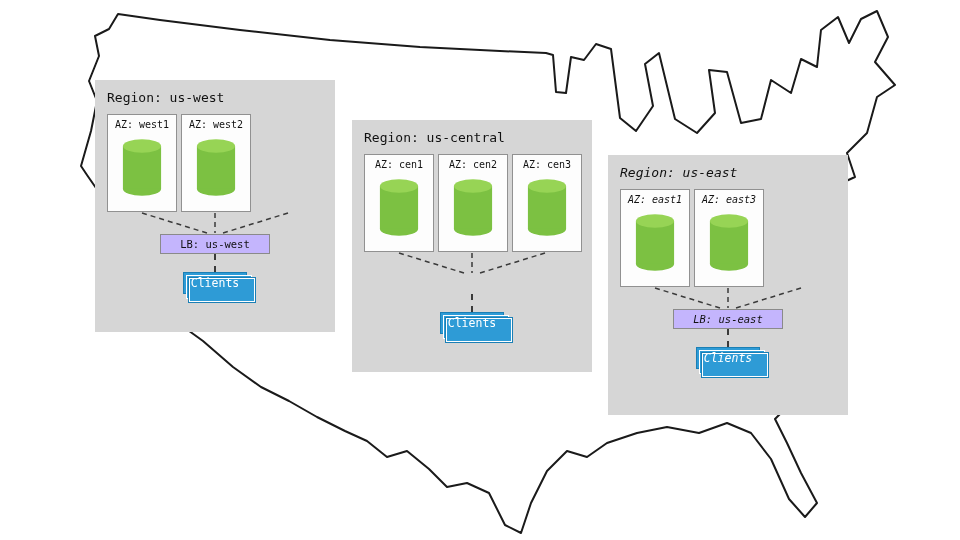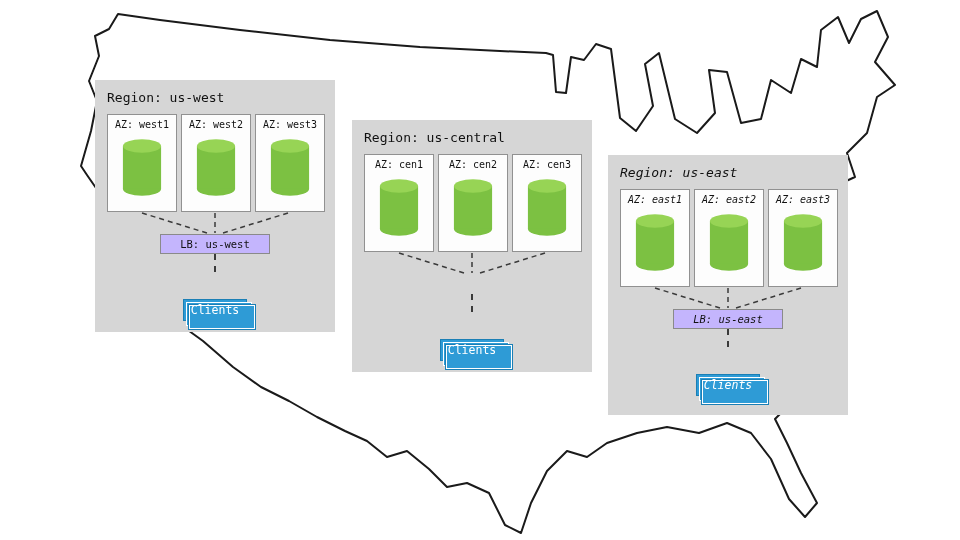--- a/index.html
+++ b/index.html
@@ -52,21 +52,20 @@
   }
   .vline{
     position:absolute;left:119px;top:174px;height:18px;width:0;
     border-left:2px dashed var(--dash);
   }
   .clients-box{
     position:absolute;left:88px;top:192px;width:64px;height:22px;
     background:var(--clients-fill);border:1px solid var(--clients-border);
     color:#ffffff;font-size:11.5px;display:flex;align-items:center;justify-content:center;
     z-index:2;
-    margin-top:27px;
   }
   .clients-box::before,.clients-box::after{
     content:"";position:absolute;left:-1px;top:-1px;width:64px;height:22px;
     background:var(--clients-fill);border:1px solid #ffffff;
     z-index:-1;
   }
   .clients-box::before{transform:translate(3px,3px);}
   .clients-box::after{transform:translate(6px,6px);outline:1px solid var(--clients-border);}
   .clients-box span{position:relative;z-index:3;}
 </style>
@@ -111,28 +110,20 @@
 
   <div class="az">
     <div class="az-label">AZ: west2</div>
     <svg class="cylinder" viewBox="0 0 44 64" xmlns="http://www.w3.org/2000/svg">
       <ellipse class="cyl-body" cx="22" cy="55" rx="20" ry="7"></ellipse>
       <rect class="cyl-body" x="2" y="10" width="40" height="45"></rect>
       <ellipse class="cyl-top" cx="22" cy="10" rx="20" ry="7"></ellipse>
     </svg>
   </div>
 
-  <div class="az">
-    <div class="az-label">AZ: west3</div>
-    <svg class="cylinder" viewBox="0 0 44 64" xmlns="http://www.w3.org/2000/svg">
-      <ellipse class="cyl-body" cx="22" cy="55" rx="20" ry="7"></ellipse>
-      <rect class="cyl-body" x="2" y="10" width="40" height="45"></rect>
-      <ellipse class="cyl-top" cx="22" cy="10" rx="20" ry="7"></ellipse>
-    </svg>
-  </div>
 </div>
     <svg class="connectors" viewBox="0 0 240 22" xmlns="http://www.w3.org/2000/svg">
       <line x1="47" y1="1" x2="112" y2="21"></line>
       <line x1="120" y1="1" x2="120" y2="21"></line>
       <line x1="193" y1="1" x2="128" y2="21"></line>
     </svg>
     <div class="lb-box">LB: us-west</div>
     <div class="vline"></div>
     <div class="clients-box">
       <span>Clients</span>
@@ -185,28 +176,20 @@
     <div class="az-row">
   <div class="az">
     <div class="az-label">AZ: east1</div>
     <svg class="cylinder" viewBox="0 0 44 64" xmlns="http://www.w3.org/2000/svg">
       <ellipse class="cyl-body" cx="22" cy="55" rx="20" ry="7"></ellipse>
       <rect class="cyl-body" x="2" y="10" width="40" height="45"></rect>
       <ellipse class="cyl-top" cx="22" cy="10" rx="20" ry="7"></ellipse>
     </svg>
   </div>
 
-  <div class="az">
-    <div class="az-label">AZ: east2</div>
-    <svg class="cylinder" viewBox="0 0 44 64" xmlns="http://www.w3.org/2000/svg">
-      <ellipse class="cyl-body" cx="22" cy="55" rx="20" ry="7"></ellipse>
-      <rect class="cyl-body" x="2" y="10" width="40" height="45"></rect>
-      <ellipse class="cyl-top" cx="22" cy="10" rx="20" ry="7"></ellipse>
-    </svg>
-  </div>
 
   <div class="az">
     <div class="az-label">AZ: east3</div>
     <svg class="cylinder" viewBox="0 0 44 64" xmlns="http://www.w3.org/2000/svg">
       <ellipse class="cyl-body" cx="22" cy="55" rx="20" ry="7"></ellipse>
       <rect class="cyl-body" x="2" y="10" width="40" height="45"></rect>
       <ellipse class="cyl-top" cx="22" cy="10" rx="20" ry="7"></ellipse>
     </svg>
   </div>
 </div>

